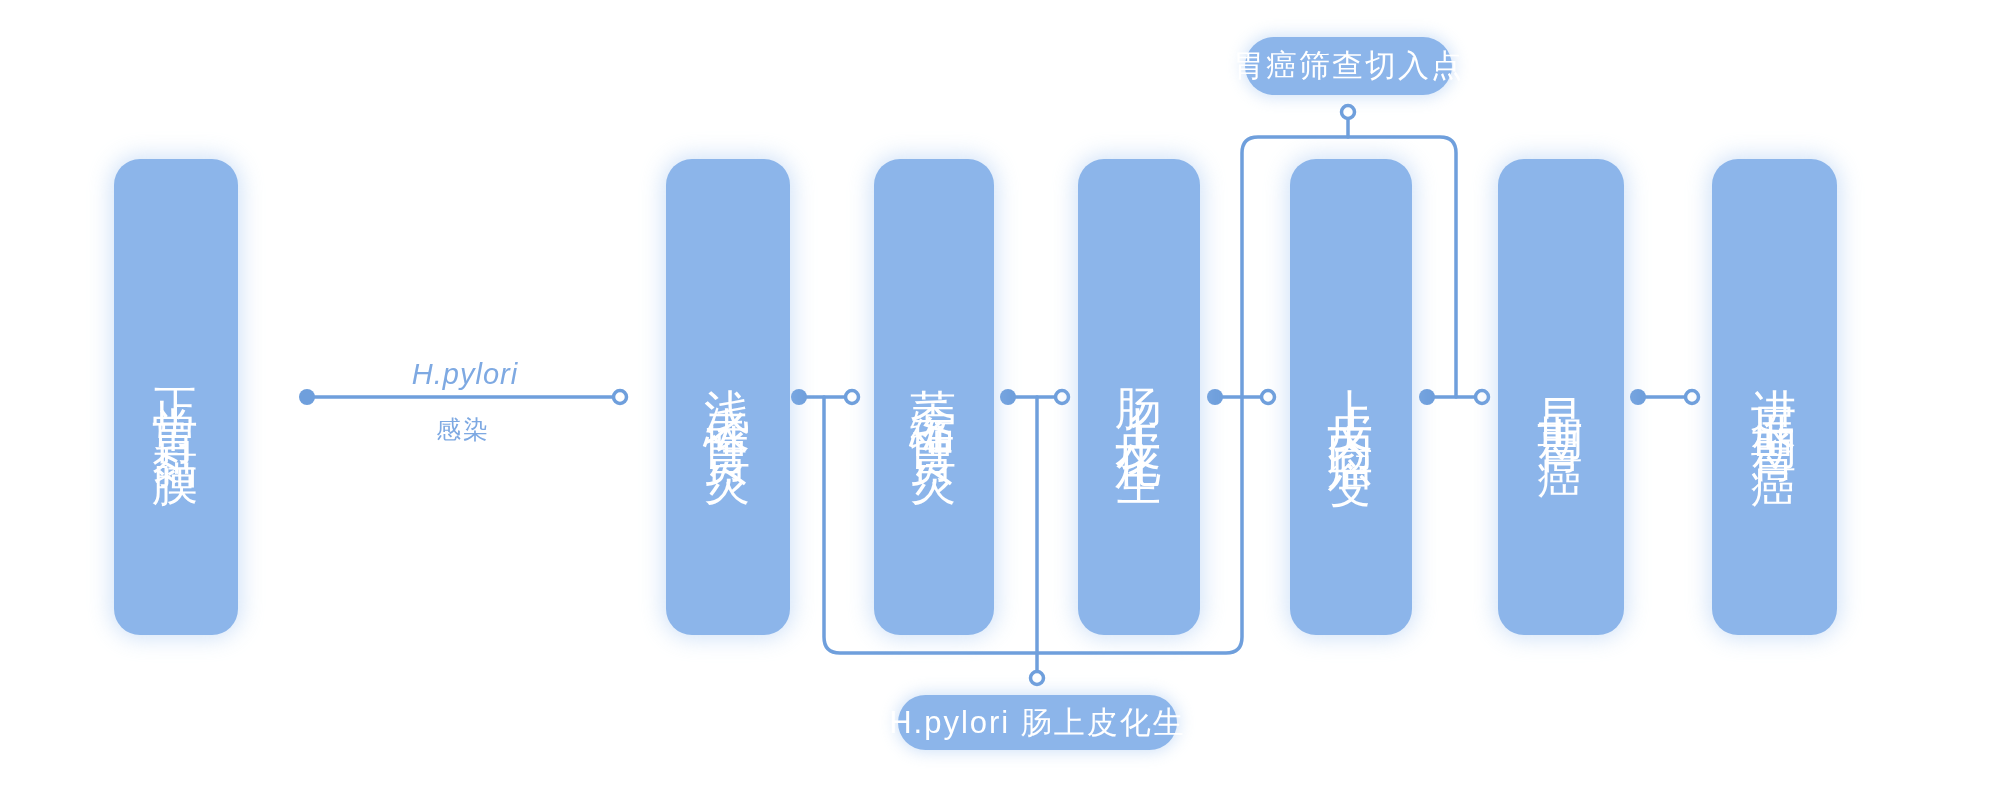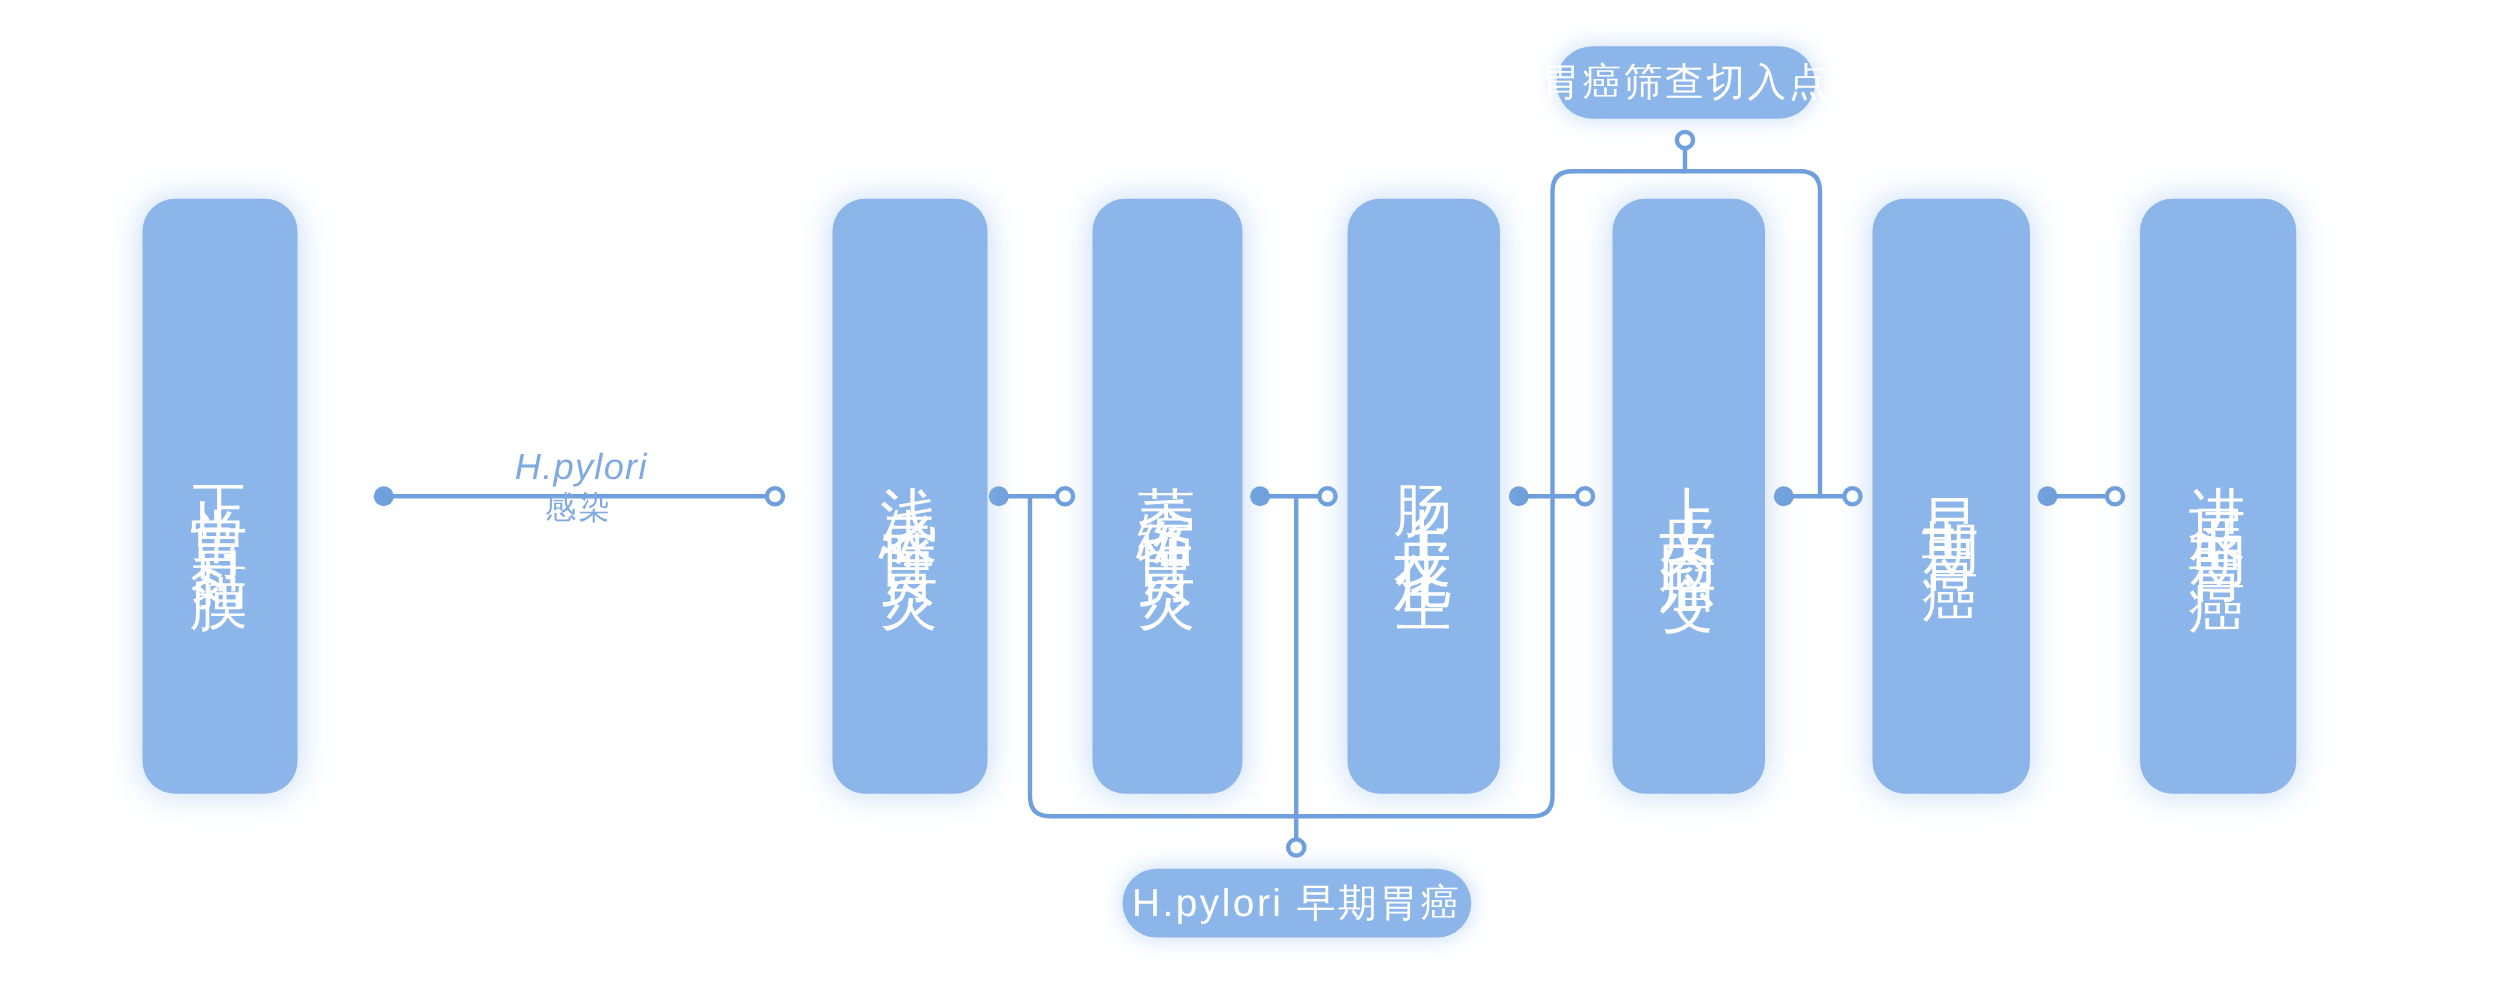--- a/index.html
+++ b/index.html
@@ -51,21 +51,21 @@
   }
   .pill-top{left:1245px;top:37px;width:207px;height:58px;}
   .pill-bottom{left:898px;top:695px;width:279px;height:55px;}
   .edge-label{
     position:absolute;
     color:var(--edge-text);
     transform:translateX(-50%);
     white-space:nowrap;
   }
   .edge-label-species{left:465px;top:358px;font-size:29px;font-style:italic;letter-spacing:1px;}
-  .edge-label-infection{left:463px;top:389px;font-size:25px;letter-spacing:2px;}
+  .edge-label-infection{left:463px;top:413px;font-size:25px;letter-spacing:2px;}
 </style>
 </head>
 <body>
 
 <div class="stage">
 
   <svg class="connector-layer" width="2000" height="785" viewBox="0 0 2000 785" aria-hidden="true">
 
     <line class="edge" x1="307" y1="397" x2="620" y2="397"></line>
 
@@ -104,15 +104,15 @@
   <div class="node" style="left:874px;width:120px;">萎缩性胃炎</div>
   <div class="node" style="left:1078px;width:122px;">肠上皮化生</div>
   <div class="node" style="left:1290px;width:122px;">上皮内瘤变</div>
   <div class="node" style="left:1498px;width:126px;">早期胃癌</div>
   <div class="node" style="left:1712px;width:125px;">进展期胃癌</div>
 
   <div class="edge-label edge-label-species">H.pylori</div>
   <div class="edge-label edge-label-infection">感染</div>
 
   <div class="pill pill-top">胃癌筛查切入点</div>
-  <div class="pill pill-bottom">H.pylori 早期胃癌</div>
+  <div class="pill pill-bottom">H.pylori 肠上皮化生</div>
 
 </div>
 
 </body></html>

